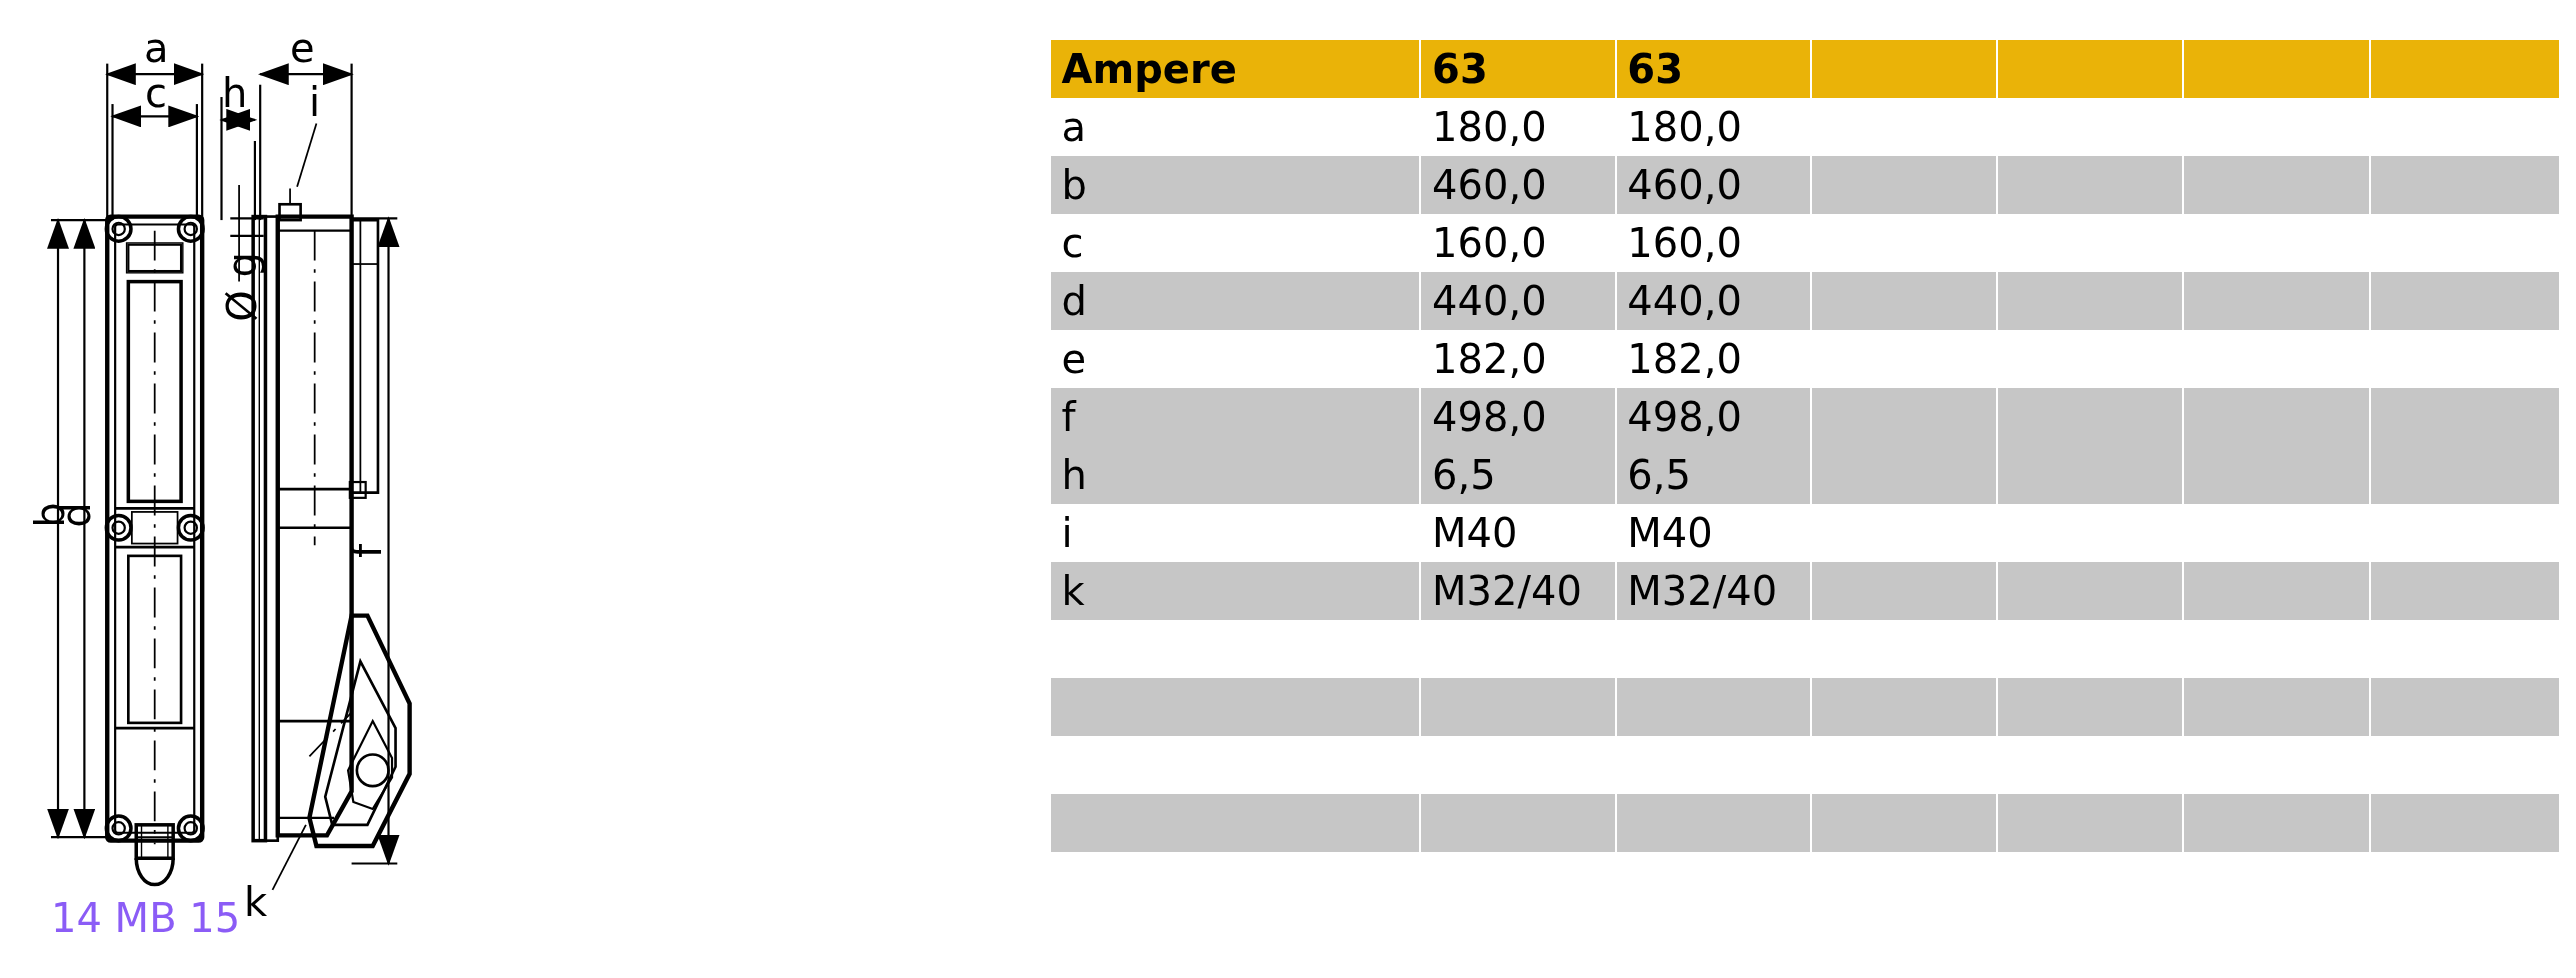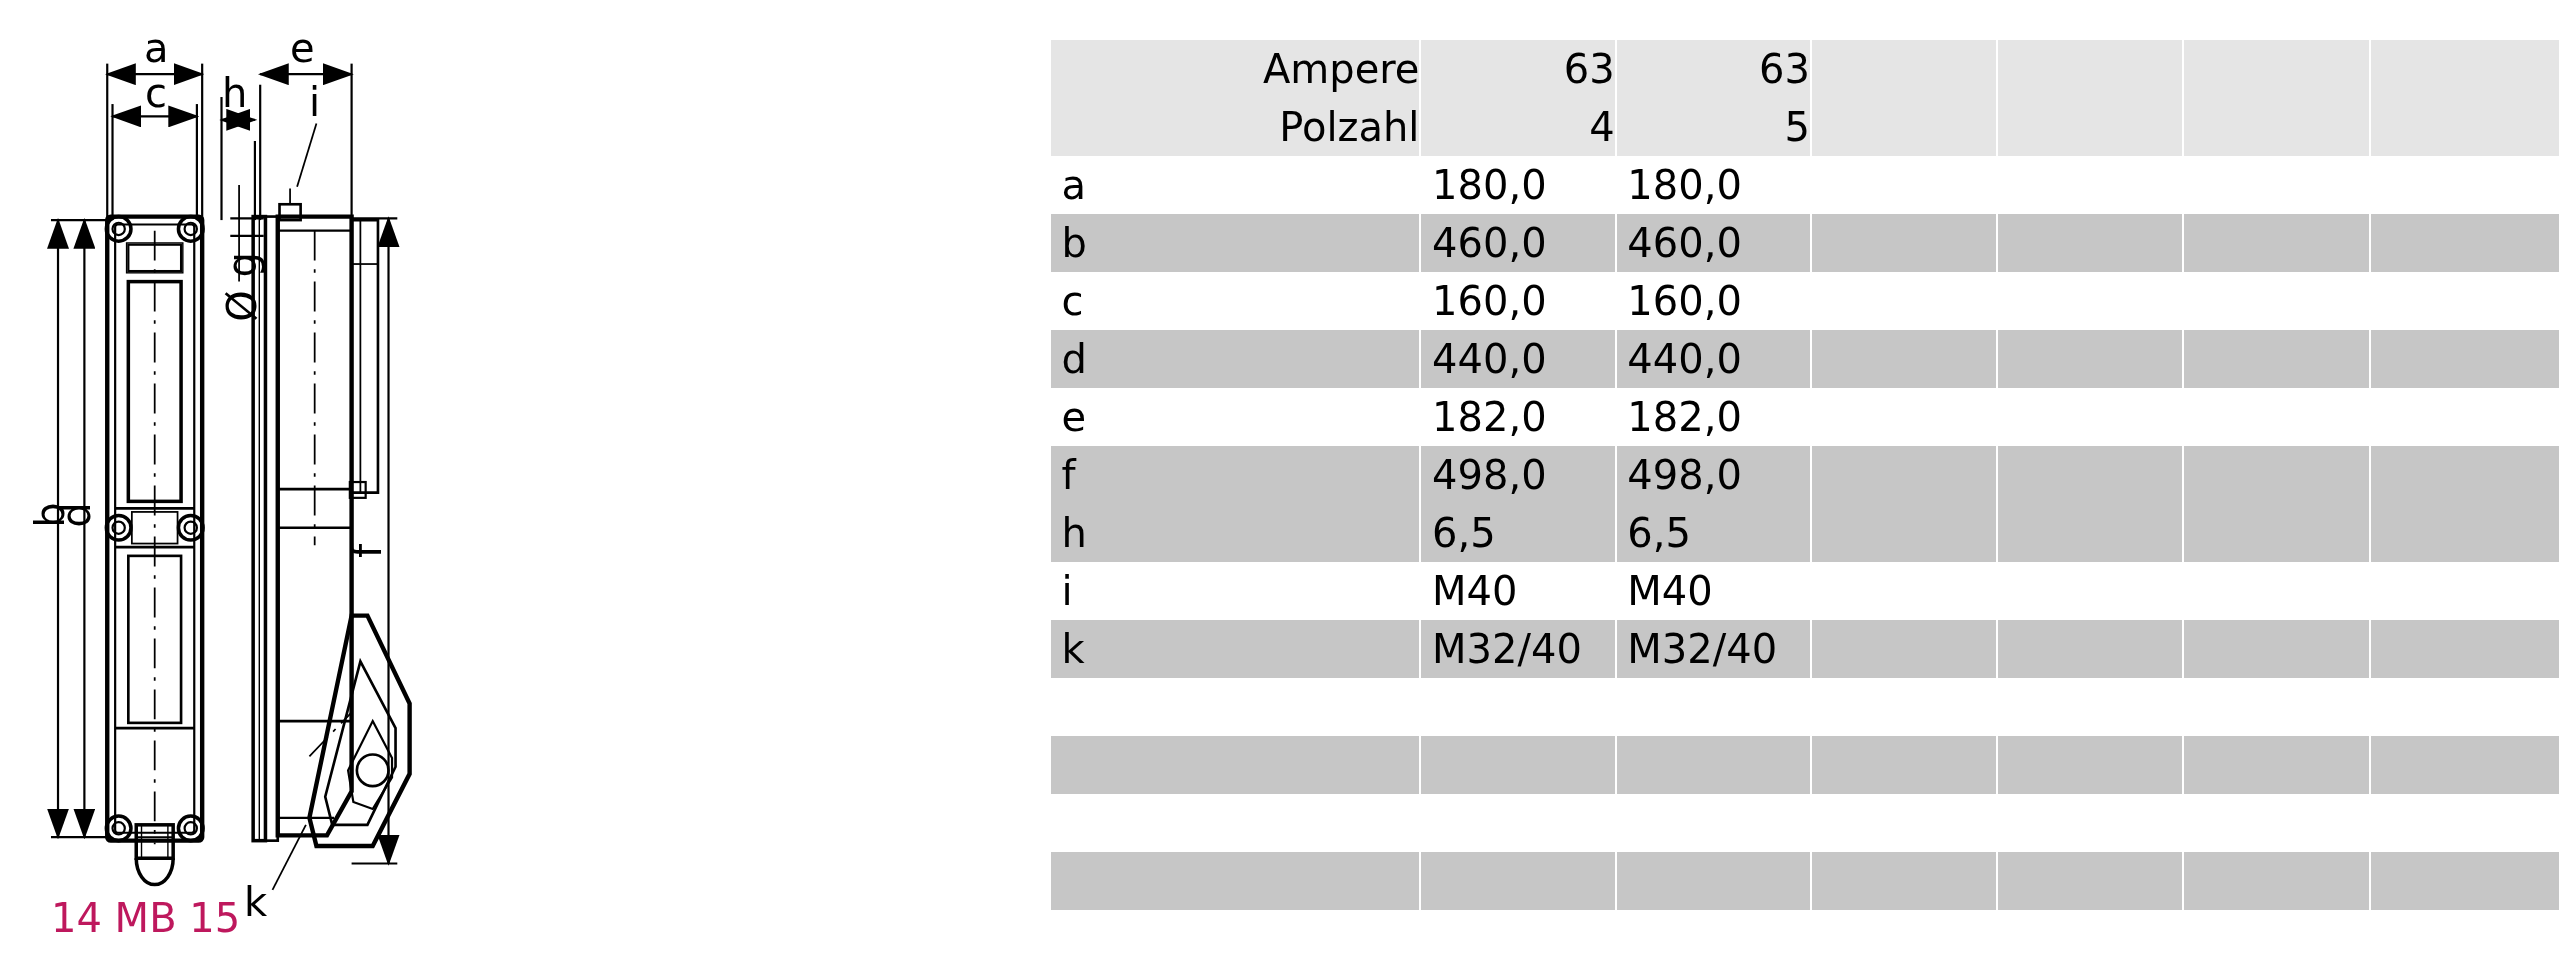--- a/index.html
+++ b/index.html
@@ -37,21 +37,21 @@
   }
   .dwg-label.rot {
     transform: rotate(-90deg);
     transform-origin: 50% 50%;
   }
   .part-number {
     position: absolute;
     left: 51px;
     top: 895px;
     font-size: 40px;
-    color: #be185d;
+    color: #8b5cf6;
     white-space: nowrap;
   }
 
   
   .table-wrap {
     position: absolute;
     left: 1051px;
     top: 40px;
     width: 1512px;
   }
@@ -74,21 +74,21 @@
     color: #000;
     vertical-align: middle;
     border-right: 2.6px solid #ffffff;
     line-height: 1;
     white-space: nowrap;
     overflow: hidden;
   }
   table.spec td:last-child { border-right: none; }
   table.spec tr.shade td { background: #c6c6c6; }
   table.spec tr.plain td { background: #ffffff; }
-  table.spec tr.head td { font-weight: normal; background: #e5e5e5; text-align: right; }
+  table.spec tr.head td { font-weight: bold; background: #eab308; }
 </style>
 </head>
 <body>
 
 <div class="page">
 
   <div class="drawing">
 
     <svg width="1046" height="979" viewBox="0 0 1190 1113">
       <defs>
@@ -233,29 +233,20 @@
       <tbody>
         <tr class="head">
           <td>Ampere</td>
           <td>63</td>
           <td>63</td>
           <td></td>
           <td></td>
           <td></td>
           <td></td>
         </tr>
-        <tr class="head">
-          <td>Polzahl</td>
-          <td>4</td>
-          <td>5</td>
-          <td></td>
-          <td></td>
-          <td></td>
-          <td></td>
-        </tr>
         <tr class="plain">
           <td>a</td>
           <td>180,0</td>
           <td>180,0</td>
           <td></td>
           <td></td>
           <td></td>
           <td></td>
         </tr>
         <tr class="shade">

